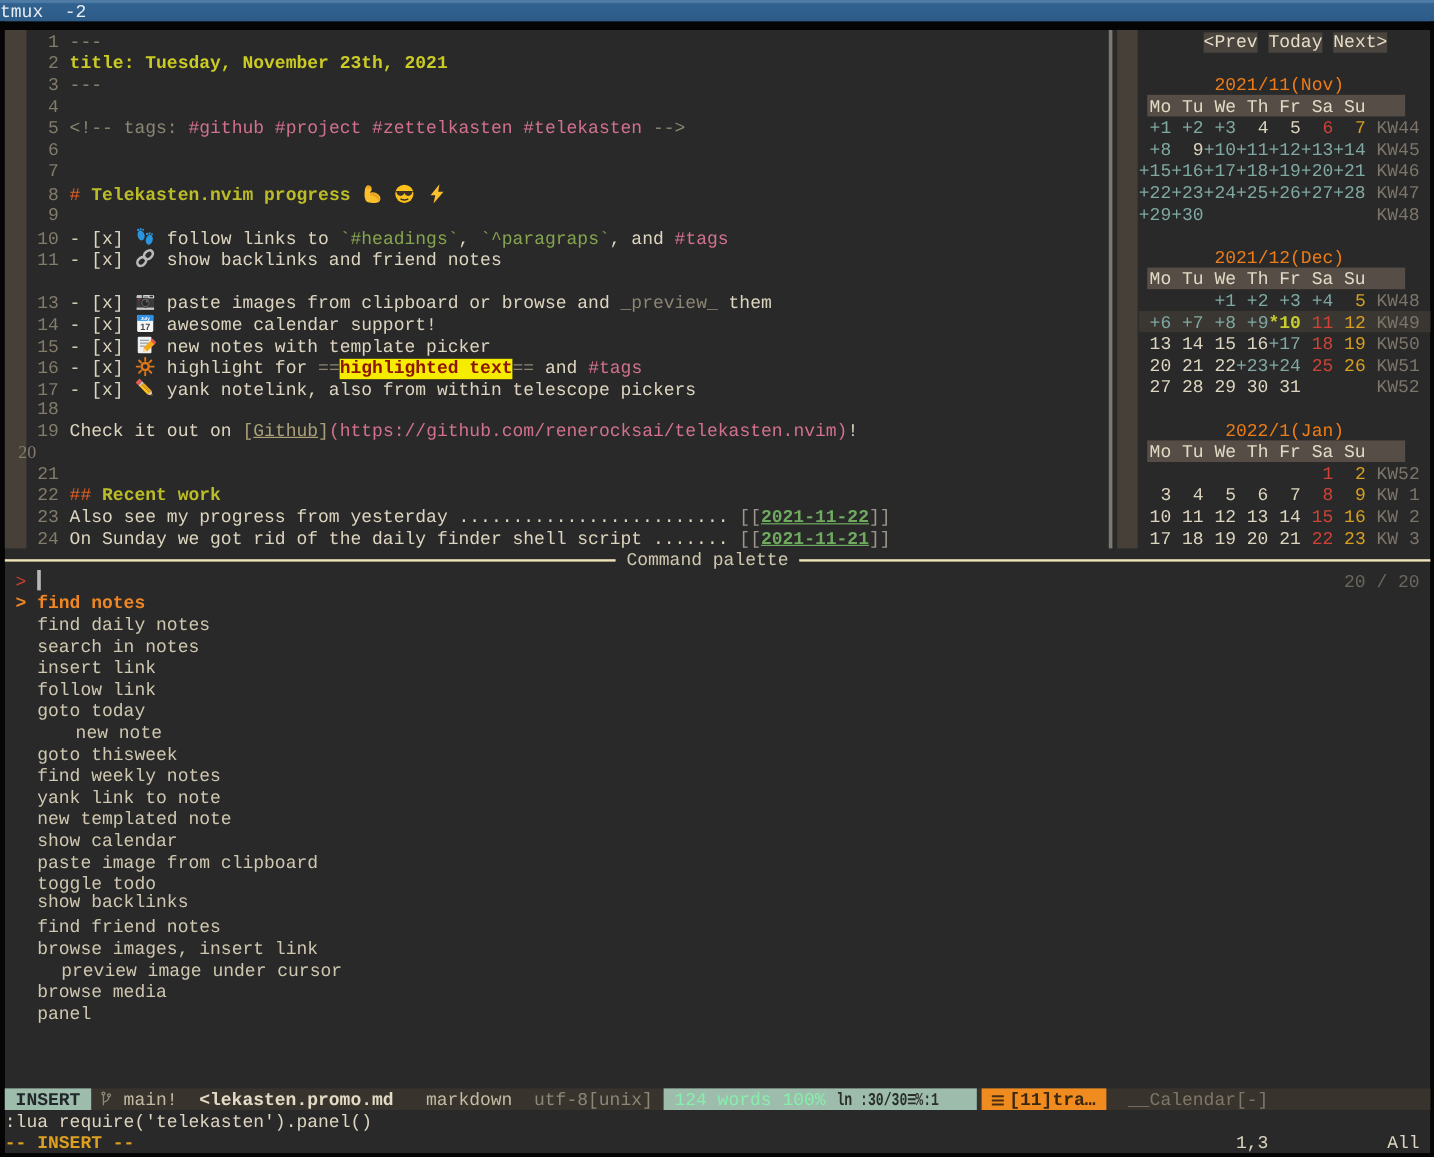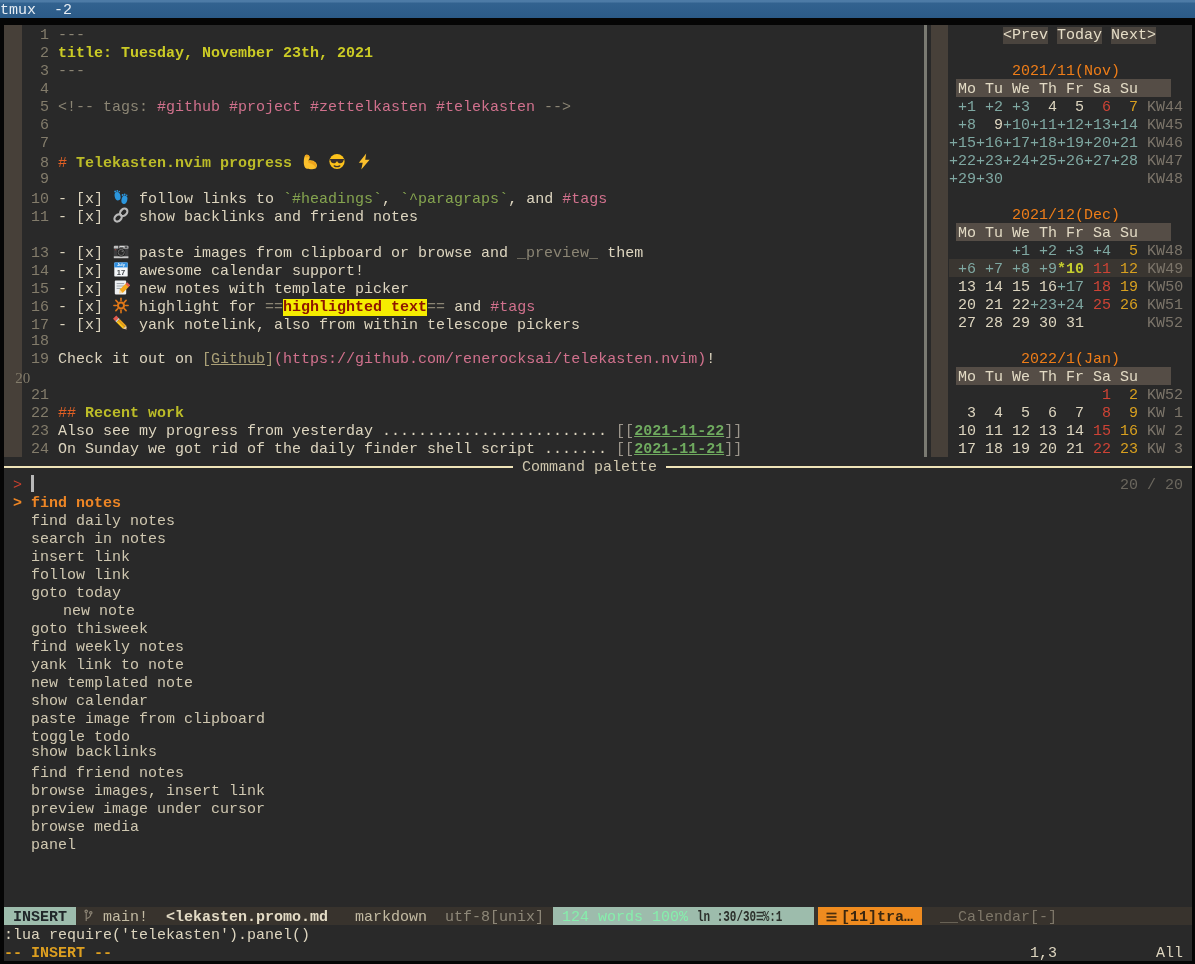--- a/index.html
+++ b/index.html
@@ -181,21 +181,21 @@
 <div class="r" style="left:4px;top:621px;"><span class="item">   goto thisweek</span></div>
 <div class="r" style="left:4px;top:639px;"><span class="item">   find weekly notes</span></div>
 <div class="r" style="left:4px;top:657px;"><span class="item">   yank link to note</span></div>
 <div class="r" style="left:4px;top:675px;"><span class="item">   new templated note</span></div>
 <div class="r" style="left:4px;top:693px;"><span class="item">   show calendar</span></div>
 <div class="r" style="left:4px;top:711px;"><span class="item">   paste image from clipboard</span></div>
 <div class="r" style="left:4px;top:729px;"><span class="item">   toggle todo</span></div>
 <div class="r" style="left:4px;top:716px;margin-top:28px;"><span class="item">   show backlinks</span></div>
 <div class="r" style="left:4px;top:765px;"><span class="item">   find friend notes</span></div>
 <div class="r" style="left:4px;top:783px;"><span class="item">   browse images, insert link</span></div>
-<div class="r" style="left:4px;top:801px;"><span class="item">   preview image under cursor</span></div>
+<div class="r" style="left:4px;top:801px;padding-left:20px;"><span class="item">   preview image under cursor</span></div>
 <div class="r" style="left:4px;top:819px;"><span class="item">   browse media</span></div>
 <div class="r" style="left:4px;top:837px;"><span class="item">   panel</span></div>
 <div style="position:absolute;left:4px;top:907px;width:1188px;height:18px;background:#38332d;"></div>
 <div style="position:absolute;left:4px;top:907px;width:72px;height:18px;background:#9dbcac;"></div>
 <div class="r" style="left:13px;top:909px;color:#21272a;font-weight:bold">INSERT</div>
 <div style="position:absolute;left:84px;top:909px"><svg width="9" height="15" viewBox="0 0 9 15">
         <g stroke="#8f8777" stroke-width="1.1" fill="none">
           <path d="M2.2,3.5 V12"></path>
           <path d="M2.2,9.5 C5.2,9 6.6,7.5 6.8,5"></path>
           <circle cx="2.2" cy="2.3" r="1.2"></circle>

